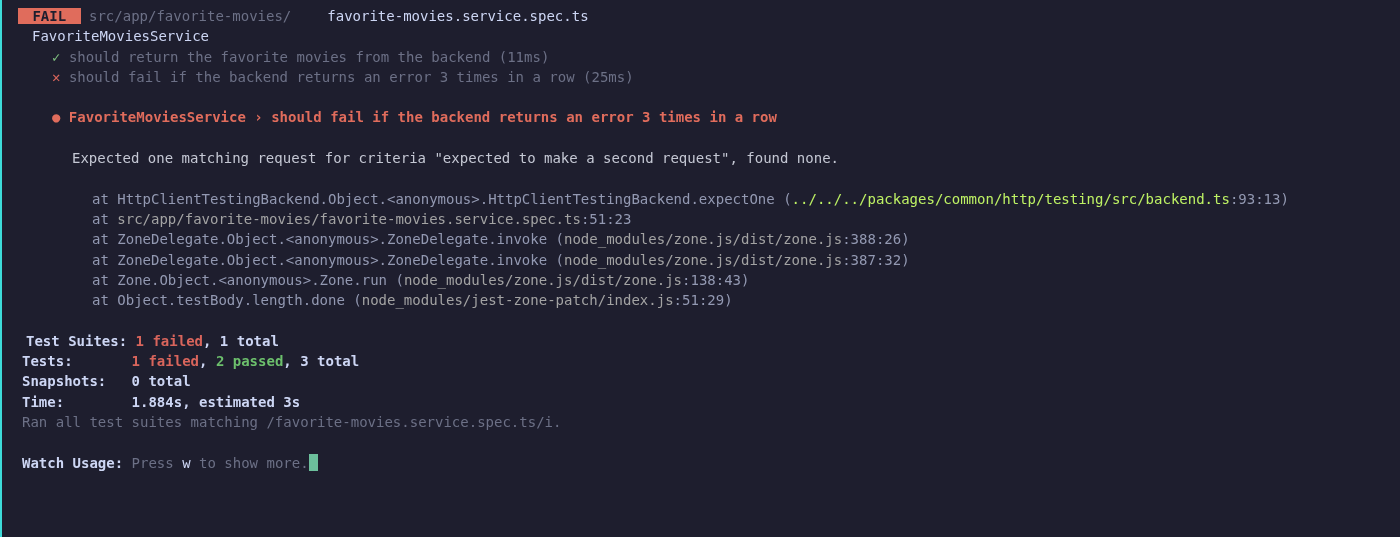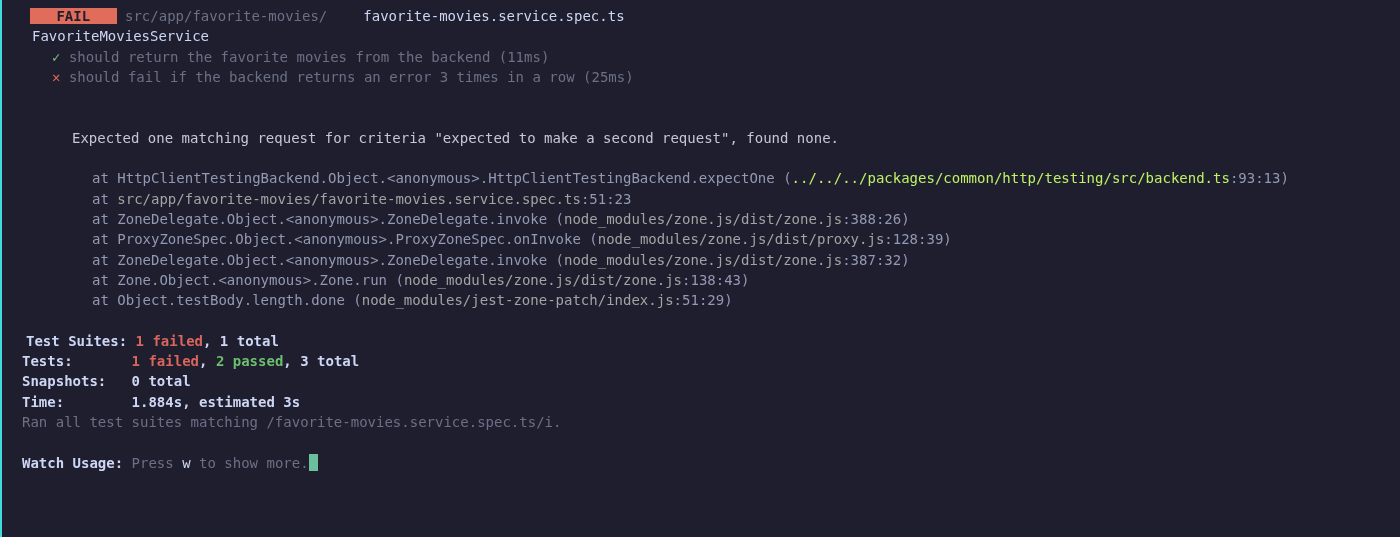--- a/index.html
+++ b/index.html
@@ -18,22 +18,22 @@
     border-left: 2px solid #3ddbd9;
     padding: 6px 0 6px 0;
     height: 100%;
     box-sizing: border-box;
   }
   .line { white-space: pre; padding-left: 8px;}
   .badge-fail {
     background: #e06c5c;
     color: #1e1e2e;
     font-weight: bold;
-    padding: 0 18px;
-    margin-left: 20px;
+    padding: 0 6px;
+    margin-left: 8px;
   }
   .path-dim { color: #6c7086; }
   .path-bright { color: #cdd6f4; margin-left: 36px; }
   .suite-name { color: #cdd6f4; padding-left: 30px;}
   .check { color: #7fbf7f; }
   .cross { color: #d9655c; }
   .dim { color: #6c7086; }
   .dim2 { color: #9399b2; }
   .bullet-orange { color: #e06c5c; }
   .title-orange { color: #e06c5c; font-weight: bold; }
@@ -65,31 +65,31 @@
 
   <div class="line suite-name">FavoriteMoviesService</div>
 
 
   <div class="line indent1"><span class="check">✓</span><span class="dim"> </span><span class="dim">should return the favorite movies from the backend</span><span class="dim"> </span><span class="dim">(11ms)</span></div>
 
   <div class="line indent1"><span class="cross">✕</span><span class="dim"> </span><span class="dim">should fail if the backend returns an error 3 times in a row</span><span class="dim"> </span><span class="dim">(25ms)</span></div>
 
   <div class="line">&nbsp;</div>
 
+  <div class="line indent1"><span class="bullet-orange">●</span><span class="title-orange"> FavoriteMoviesService › should fail if the backend returns an error 3 times in a row</span></div>
 
   <div class="line">&nbsp;</div>
 
   <div class="line indent2 msg">Expected one matching request for criteria "expected to make a second request", found none.</div>
 
   <div class="line">&nbsp;</div>
 
   <div class="line indent3"><span class="dim2">at HttpClientTestingBackend.Object.&lt;anonymous&gt;.HttpClientTestingBackend.expectOne (</span><span class="link-orange">../../../packages/common/http/testing/src/backend.ts</span><span class="dim2">:93:13)</span></div>
   <div class="line indent3"><span class="dim2">at </span><span class="link">src/app/favorite-movies/favorite-movies.service.spec.ts</span><span class="dim2">:51:23</span></div>
   <div class="line indent3"><span class="dim2">at ZoneDelegate.Object.&lt;anonymous&gt;.ZoneDelegate.invoke (</span><span class="link">node_modules/zone.js/dist/zone.js</span><span class="dim2">:388:26)</span></div>
-  <div class="line indent3"><span class="dim2">at ProxyZoneSpec.Object.&lt;anonymous&gt;.ProxyZoneSpec.onInvoke (</span><span class="link">node_modules/zone.js/dist/proxy.js</span><span class="dim2">:128:39)</span></div>
   <div class="line indent3"><span class="dim2">at ZoneDelegate.Object.&lt;anonymous&gt;.ZoneDelegate.invoke (</span><span class="link">node_modules/zone.js/dist/zone.js</span><span class="dim2">:387:32)</span></div>
   <div class="line indent3"><span class="dim2">at Zone.Object.&lt;anonymous&gt;.Zone.run (</span><span class="link">node_modules/zone.js/dist/zone.js</span><span class="dim2">:138:43)</span></div>
   <div class="line indent3"><span class="dim2">at Object.testBody.length.done (</span><span class="link">node_modules/jest-zone-patch/index.js</span><span class="dim2">:51:29)</span></div>
 
   <div class="line">&nbsp;</div>
 
   <div class="line" style="padding-left:24px;"><span class="label-white">Test Suites: </span><span class="fail-red">1 failed</span><span class="total-white">, 1 total</span></div>
 
   <div class="line" style="padding-left:20px;"><span class="label-white">Tests:       </span><span class="fail-red">1 failed</span><span class="total-white">, </span><span class="pass-green">2 passed</span><span class="total-white">, 3 total</span></div>
 

